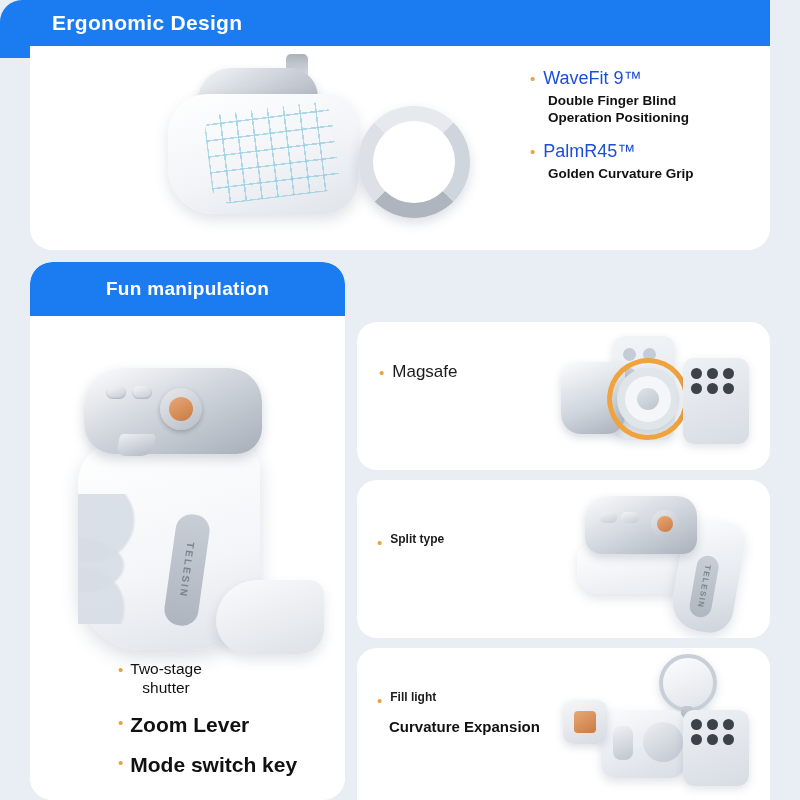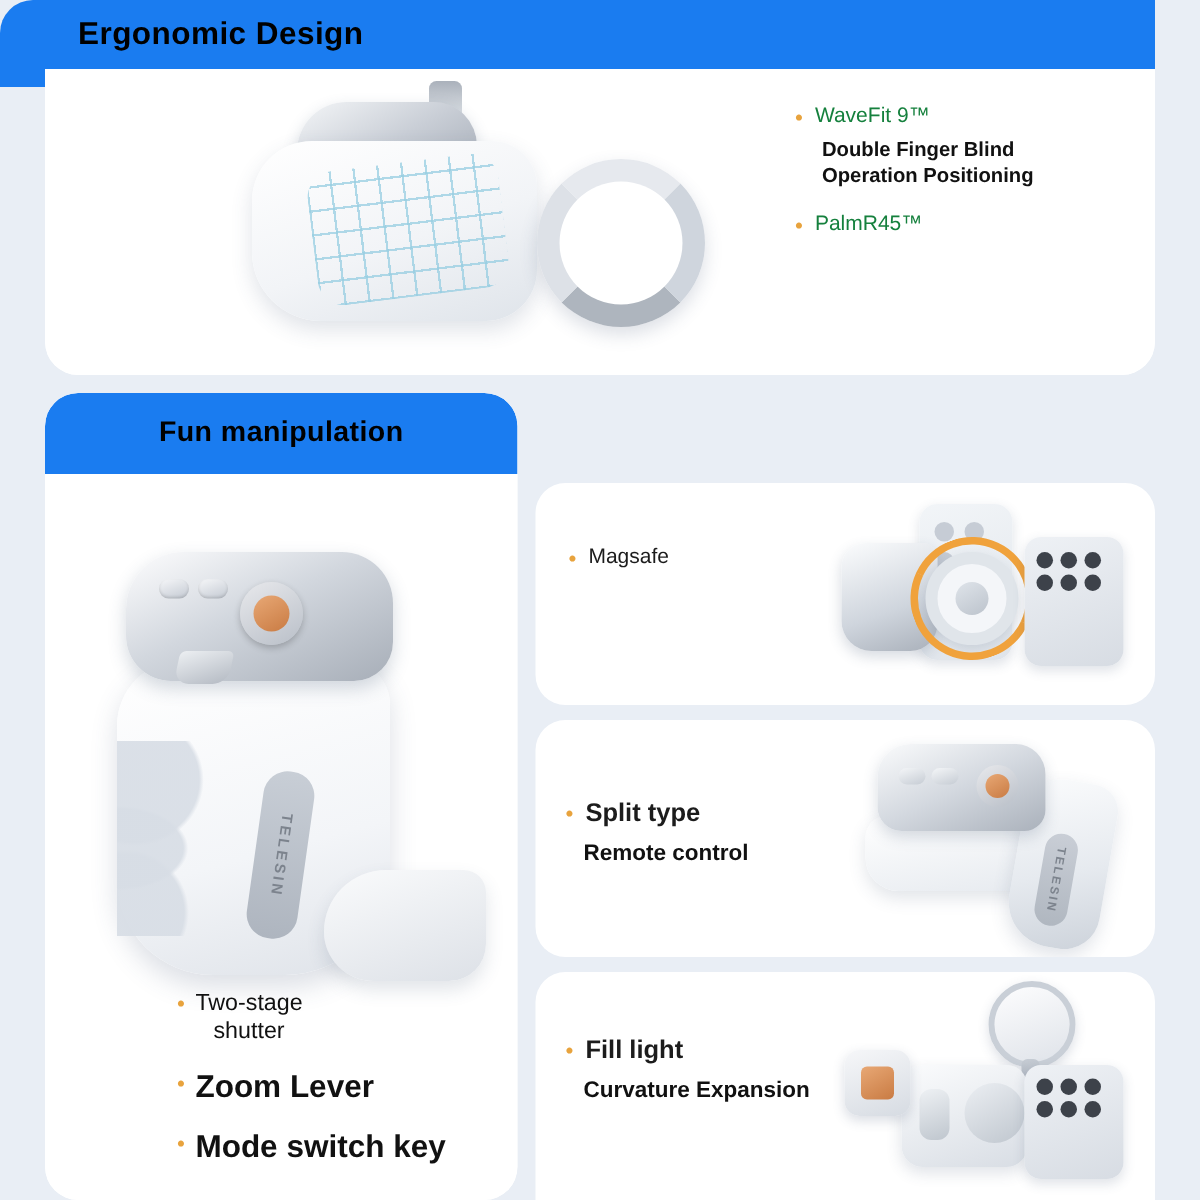--- a/index.html
+++ b/index.html
@@ -18,21 +18,21 @@
 
   
   .card {
     position: absolute;
     background: #ffffff;
     border-radius: 22px;
     overflow: hidden;
   }
   .banner {
     background: #1a7cf0;
-    color: #000000;
+    color: #ffffff;
     font-weight: bold;
     display: flex;
     align-items: center;
     justify-content: center;
     letter-spacing: .3px;
   }
   .banner-left {
     justify-content: flex-start;
     padding-left: 22px;
   }
@@ -65,22 +65,22 @@
     gap: 8px;
   }
   .dot {
     color: #e8a33d;
     font-size: 15px;
     line-height: 1.2;
     flex: none;
     padding-top: 2px;
   }
   .b-title {
-    font-size: 14px;
-    color: #15803d;
+    font-size: 18px;
+    color: #1d4ed8;
   }
   .b-sub {
     font-size: 13.5px;
     font-weight: bold;
     color: #111;
     line-height: 1.25;
     margin: 4px 0 14px 18px;
   }
 
   
@@ -137,22 +137,22 @@
     width: 413px;
     background: #fff;
     border-radius: 20px;
     overflow: hidden;
   }
   #card-magsafe { top: 322px; height: 148px; }
   #card-split   { top: 480px; height: 158px; }
   #card-fill    { top: 648px; height: 152px; border-radius: 20px 20px 0 0; }
 
   .sc-text { position: absolute; }
-  .sc-title { font-size: 14px; color: #1c1c1c; }
-  .sc-title.bold { font-weight: bold; font-size: 17px; }
+  .sc-title { font-size: 17px; color: #1c1c1c; }
+  .sc-title.bold { font-weight: bold; font-size: 12px; }
   .sc-sub {
     font-size: 15px; font-weight: bold; color: #111;
     line-height: 1.25; margin-top: 8px;
   }
 
   #magsafe-text { left: 22px; top: 40px; width: 170px; }
   #split-text   { left: 20px; top: 52px; width: 190px; }
   #fill-text    { left: 20px; top: 42px; width: 190px; }
 
   
@@ -473,20 +473,21 @@
           <span class="dot">•</span>
           <span class="b-title">WaveFit 9™</span>
         </div>
         <div class="b-sub" style="white-space:pre-line;">Double Finger Blind
 Operation Positioning</div>
 
         <div class="bullet-row">
           <span class="dot">•</span>
           <span class="b-title">PalmR45™</span>
         </div>
+        <div class="b-sub" style="white-space:pre-line;">Golden Curvature Grip</div>
       </div>
 
     </div>
   </div>
 
   <div class="card" id="sec-fun">
     <div class="banner">
       <span>Fun manipulation</span>
     </div>
     <div class="body">
@@ -560,21 +561,20 @@
       </div>
     </div>
   </div>
 
   <div class="subcard" id="card-split">
     <div class="sc-text" id="split-text">
       <div class="bullet-row">
         <span class="dot">•</span>
         <span class="sc-title bold">Split type</span>
       </div>
-      <div class="sc-sub" style="margin-left:12px;">Remote control</div>
     </div>
 
     <div class="illus" id="split-art">
       <div class="sp-base"></div>
       <div class="sp-handle">
         <div class="sp-tele">
           <span>TELESIN</span>
         </div>
       </div>
       <div class="sp-remote">

